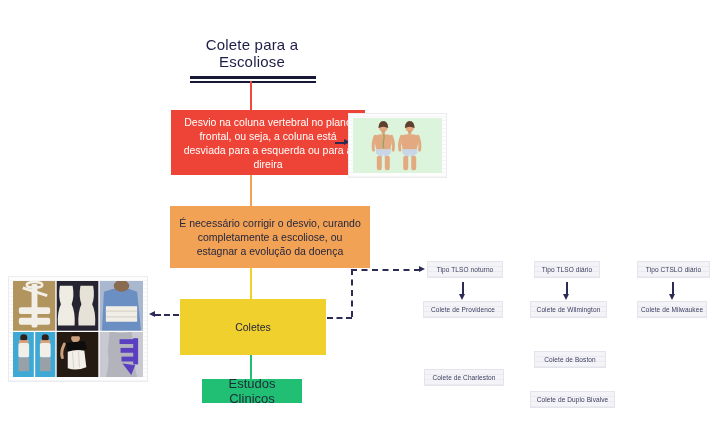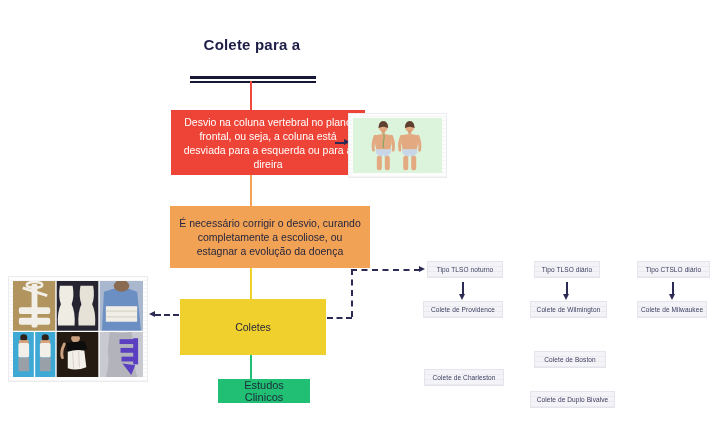--- a/index.html
+++ b/index.html
@@ -2,40 +2,40 @@
 <html><head>
 <meta charset="utf-8">
 <style>
   html,body{margin:0;padding:0;background:#ffffff;}
   .canvas{
     position:relative;width:717px;height:444px;background:#ffffff;overflow:hidden;
     font-family:"Liberation Sans","DejaVu Sans",sans-serif;color:#1d1d47;
   }
   
   .title{position:absolute;left:168px;top:36px;width:168px;text-align:center;
-    font-size:15px;font-weight:700;line-height:17px;color:#1d1d47;letter-spacing:.2px;}
+    font-size:15px;font-weight:400;line-height:17px;color:#1d1d47;letter-spacing:.2px;}
   .title-bar{position:absolute;left:190px;top:76px;width:126px;height:2px;
     border-top:3px solid #161635;border-bottom:2px solid #161635;}
   
   .vseg{position:absolute;left:250px;width:2px;}
   .seg-red{top:81px;height:29px;background:#f0483b;}
   .seg-orange{top:175px;height:31px;background:#f2a254;}
   .seg-yellow{top:268px;height:31px;background:#f0d02c;}
   .seg-green{top:351px;height:28px;background:#21bf73;}
   
   .node{position:absolute;display:flex;flex-direction:column;align-items:center;justify-content:center;
     text-align:center;box-sizing:border-box;padding:4px 8px;font-weight:500;}
   .node-red{left:171px;top:110px;width:194px;height:65px;background:#ee4437;color:#ffffff;
     font-size:10.5px;line-height:14px;}
   .node-orange{left:170px;top:206px;width:200px;height:62px;background:#f2a254;color:#26263e;
     font-size:10.5px;line-height:14px;}
   .node-yellow{left:180px;top:299px;width:146px;height:56px;background:#f0d02c;color:#26263e;
     font-size:10.5px;line-height:14px;}
-  .node-green{left:202px;top:379px;width:92px;height:24px;background:#21bf73;color:#1c2b3a;
-    font-size:11px;margin-left:16px;}
+  .node-green{left:202px;top:379px;width:100px;height:24px;background:#21bf73;color:#1c2b3a;
+    font-size:13px;}
   
   .img-frame{position:absolute;background:#fdfdfd;box-sizing:border-box;padding:4px;
     border:1px solid #ececf0;
     background-image:repeating-linear-gradient(0deg,rgba(120,120,140,.06) 0 1px,transparent 1px 4px);}
   .frame-illustration{left:348px;top:113px;width:99px;height:65px;}
   .frame-collage{left:8px;top:276px;width:140px;height:106px;}
   .img-frame svg{display:block;width:100%;height:100%;}
   
   .dash-h{position:absolute;height:0;border-top:2px dashed #2b2b55;}
   .dash-v{position:absolute;width:0;border-left:2px dashed #2b2b55;}
@@ -48,20 +48,21 @@
     background:#f4f4f8;border:1px solid #e4e4ec;color:#3a3a5e;font-size:6.5px;letter-spacing:.1px;
     background-image:repeating-linear-gradient(0deg,rgba(140,140,160,.10) 0 1px,transparent 1px 5px);}
 </style>
 </head>
 <body>
 
 <div class="canvas">
 
   <div class="title">
     <div>Colete para a</div>
+    <div>Escoliose</div>
   </div>
   <div class="title-bar"></div>
 
   <div class="vseg seg-red"></div>
   <div class="vseg seg-orange"></div>
   <div class="vseg seg-yellow"></div>
   <div class="vseg seg-green"></div>
 
   <div class="node node-red">
     <span>Desvio na coluna vertebral no plano frontal, ou seja, a coluna está desviada para a esquerda ou para a direira</span>

